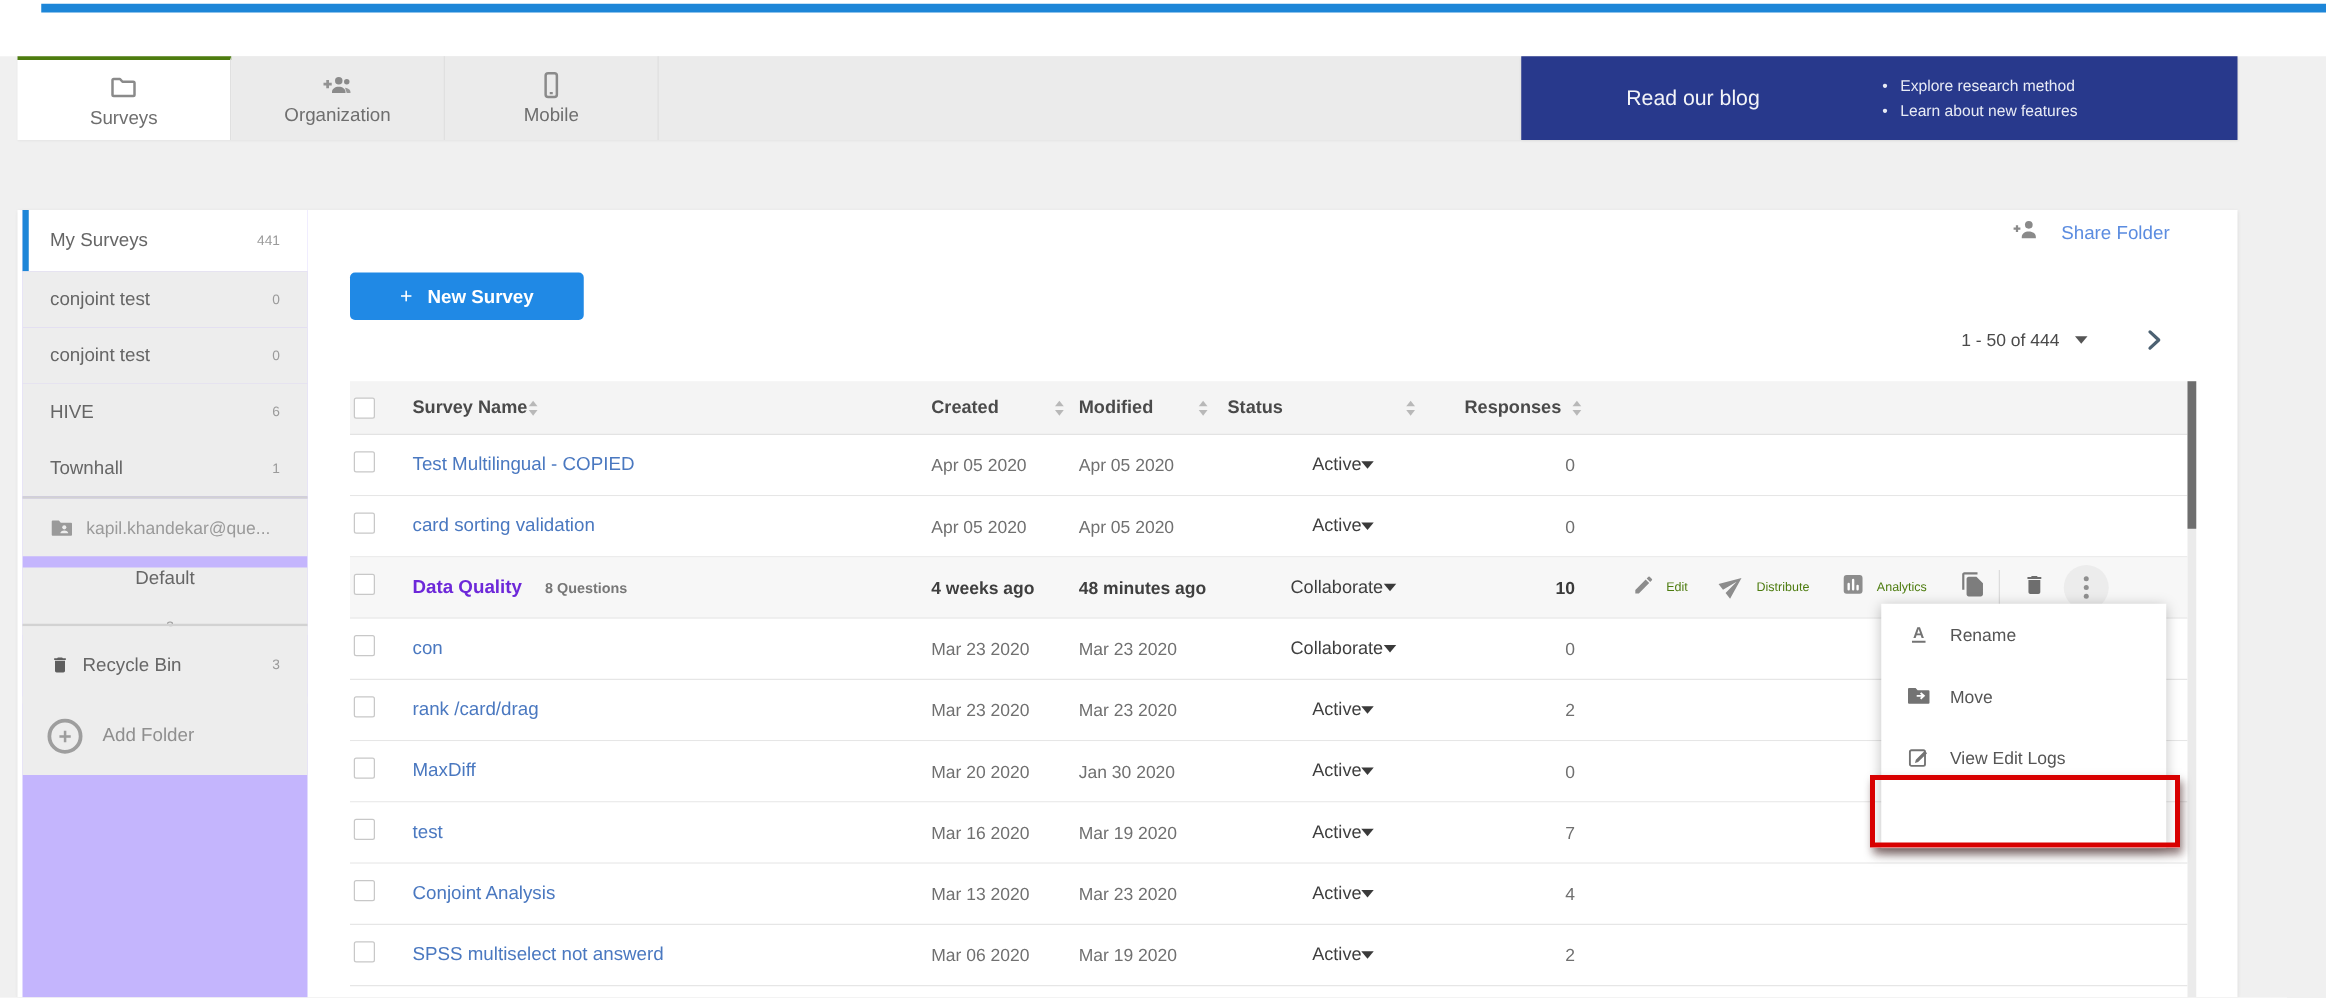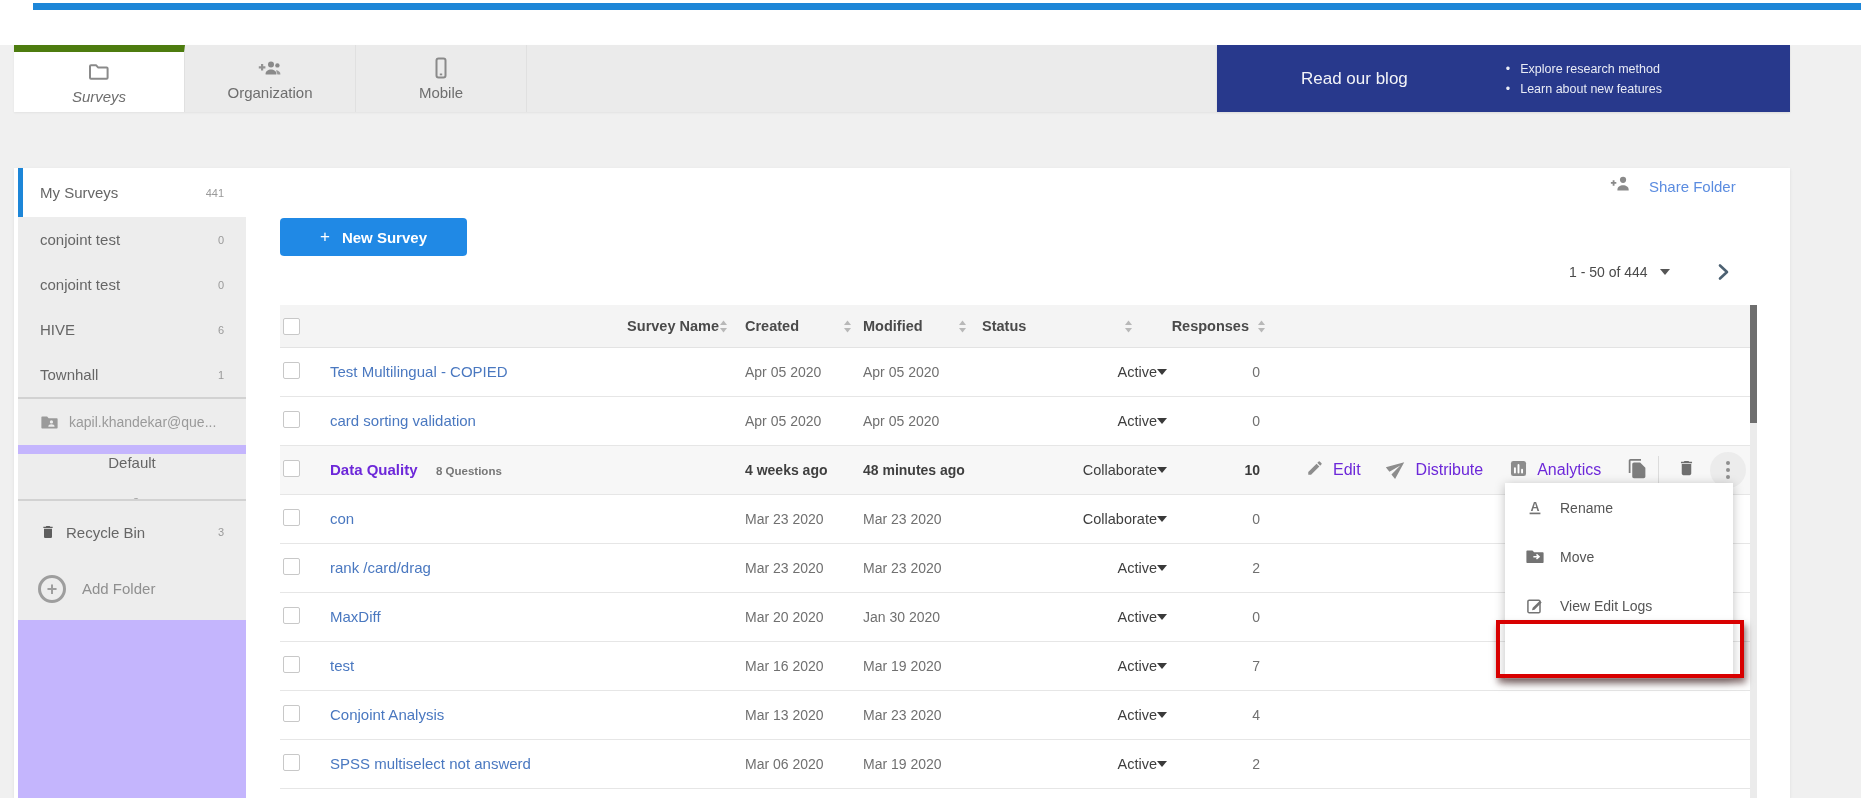--- a/index.html
+++ b/index.html
@@ -8,21 +8,21 @@
   .page { position:relative; width:1861px; height:798px; background:#f0f0f0; overflow:hidden; }
 
   
   .top-strip { position:absolute; left:0; top:0; width:1861px; height:45px; background:#ffffff; }
   .top-blue-line { position:absolute; left:33px; top:3px; width:1828px; height:7px; background:#1d86d8; }
 
   
   .tabbar { position:absolute; left:14px; top:45px; width:1203px; height:67px; background:#ebebeb; display:flex; box-shadow:0 1px 2px rgba(0,0,0,0.06); }
   .tab { width:171px; height:67px; display:flex; flex-direction:column; align-items:center; justify-content:center; gap:4px; border-right:1px solid #e0e0e0; cursor:pointer; }
   .tab .tab-label { font-size:15px; color:#6e6e6e; }
-  .tab.active { background:#ffffff; border-top:7px solid #4d7c0f;font-style:italic; }
+  .tab.active { background:#ffffff; border-top:3px solid #4d7c0f; }
   .tab svg { display:block; }
 
   
   .banner { position:absolute; left:1217px; top:45px; width:573px; height:67px; background:#28398c; display:flex; align-items:center; box-shadow:0 1px 2px rgba(0,0,0,0.1); }
   .banner-cta { color:#f3f4f8; font-size:17px; margin-left:84px; white-space:nowrap; cursor:pointer; }
   .banner-bullets { margin-left:98px; display:flex; flex-direction:column; gap:6px; }
   .banner-bullet { color:#e8ebf5; font-size:12.5px; white-space:nowrap; }
   .banner-bullet::before { content:"•"; margin-right:10px; color:#e8ebf5; }
 
   
@@ -53,38 +53,38 @@
 
   
   .table { position:absolute; left:266px; top:137px; width:1470px; }
   .thead, .trow { display:grid; grid-template-columns:50px 400px 118px 115px 212px 115px 1fr; align-items:center; }
   .thead { height:43px; background:#f4f4f4; border-bottom:1px solid #e3e3e3; }
   .thead .hcell { font-size:14.5px; font-weight:bold; color:#4a4a4a; display:flex; align-items:center; }
   .trow { height:49px; border-bottom:1px solid #e6e6e6; background:#ffffff; }
   .trow.selected { background:#f7f7f7; }
   .c-check { padding-left:3px; }
   .cb { width:17px; height:17px; border:1.5px solid #c8c8c8; border-radius:2px; background:#fff; display:inline-block; cursor:pointer; }
-  .h-name { justify-content:flex-end; padding-right:2px; }
+  .h-name { justify-content:flex-start; padding-right:2px; }
   .h-date { padding-left:15px; justify-content:space-between; margin-right:-4px; }
   .h-status { padding-left:19px; justify-content:space-between; padding-right:42px; }
   .h-resp { justify-content:flex-end; padding-right:24px; gap:8px; }
   .sort-icon { display:flex; cursor:pointer; }
   .sname { font-size:15px; color:#4a78c0; text-decoration:none; cursor:pointer; white-space:nowrap; }
   .trow.selected .sname { font-weight:bold; color:#6d28d9; }
   .q-badge { font-size:11.5px; font-weight:bold; color:#777777; margin-left:14px; }
   .c-date { font-size:14px; color:#707070; padding-left:15px; white-space:nowrap; }
   .trow.selected .c-date { font-weight:bold; color:#3f3f3f; }
-  .c-status { display:flex; align-items:center; justify-content:flex-end; padding-left:19px; padding-right:8px; }
+  .c-status { display:flex; align-items:center; justify-content:center; padding-left:19px; padding-right:8px; }
   .c-status .st-label { font-size:14.5px; color:#3e3e3e; }
   .st-caret { width:0; height:0; border-left:5px solid transparent; border-right:5px solid transparent; border-top:6px solid #3a3a3a; cursor:pointer; }
   .c-resp { font-size:14px; color:#707070; text-align:right; padding-right:30px; }
   .trow.selected .c-resp { font-weight:bold; color:#3a3a3a; }
   .c-actions { display:flex; align-items:center; padding-left:16px; }
   .act-btn { display:flex; align-items:center; gap:9px; margin-right:26px; cursor:pointer; }
-  .act-label { font-size:16px; color:#6d28d9; white-space:nowrap; }
+  .act-label { font-size:10px; color:#4d7c0f; white-space:nowrap; }
   .icon-btn { display:flex; align-items:center; cursor:pointer; }
   .v-divider { width:1px; height:28px; background:#dcdcdc; margin:0 18px 0 10px; }
   .dots-circle { width:36px; height:36px; border-radius:50%; background:#ececec; display:flex; flex-direction:column; align-items:center; justify-content:center; gap:3px; margin-left:14px; cursor:pointer; }
   .dots-circle i { width:4px; height:4px; border-radius:50%; background:#8f8f8f; }
 
   
   .vscroll { position:absolute; left:1736px; top:137px; width:7px; height:493px; background:#ebebeb; }
   .vthumb { position:absolute; left:0; top:0; width:7px; height:118px; background:#6e6e6e; cursor:pointer; }
 
   

